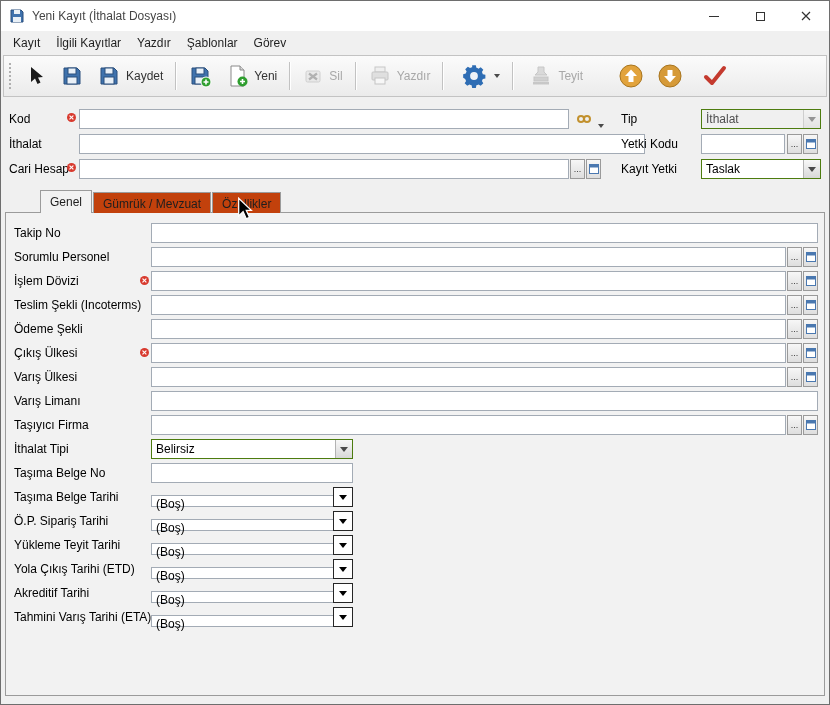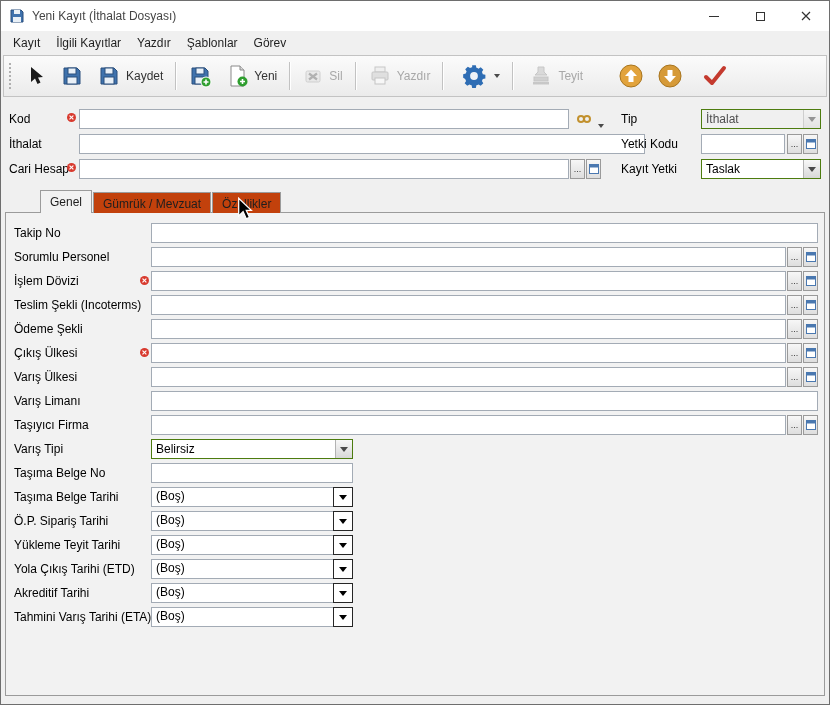--- a/index.html
+++ b/index.html
@@ -72,21 +72,21 @@
 
   .formrows { padding: 10px 6px 0 8px; }
   .frow { display: flex; height: 20px; margin-bottom: 4px; }
   .flabel { width: 137px; position: relative; padding-top: 3px; color: #000; white-space: nowrap; }
   .flabel .req { position: absolute; right: 2px; top: 5px; }
   .fctl { flex: 1; display: flex; gap: 1px; }
   .grow { flex: 1; }
   .w202 { width: 202px; }
 
   .datecombo { width: 202px; display: flex; }
-  .date-val { flex: 1; background: #fff; border: 1px solid #a3abb5; border-right: none; padding: 1px 4px; }
+  .date-val { flex: 1; background: #fff; border: 1px solid #a3abb5; border-right: none; padding: 1px 4px; margin-top: 8px; }
   .date-btn { width: 20px; border: 1px solid #262626; background: #fff; display: flex;
               align-items: center; justify-content: center; }
 
   .cursor { position: absolute; left: 236px; top: 196px; z-index: 20; pointer-events: none; }
 </style>
 </head>
 <body>
 
 <div class="window">
 
@@ -393,21 +393,21 @@
             <button class="mini">...</button>
             <button class="mini">
               <svg width="10" height="10" viewBox="0 0 10 10">
                 <rect x="0.5" y="0.5" width="9" height="9" fill="#fff" stroke="#4a78b0"></rect>
                 <rect x="0.5" y="0.5" width="9" height="3" fill="#4a78b0"></rect>
               </svg>
             </button>
           </div>
         </div>
         <div class="frow">
-          <div class="flabel"><span>Varış Tipi</span></div>
+          <div class="flabel"><span>İthalat Tipi</span></div>
           <div class="fctl">
             <div class="combo w202">
               <span class="combo-val">Belirsiz</span>
               <span class="combo-btn">
                 <span class="tri"></span>
               </span>
             </div>
           </div>
         </div>
         <div class="frow">

